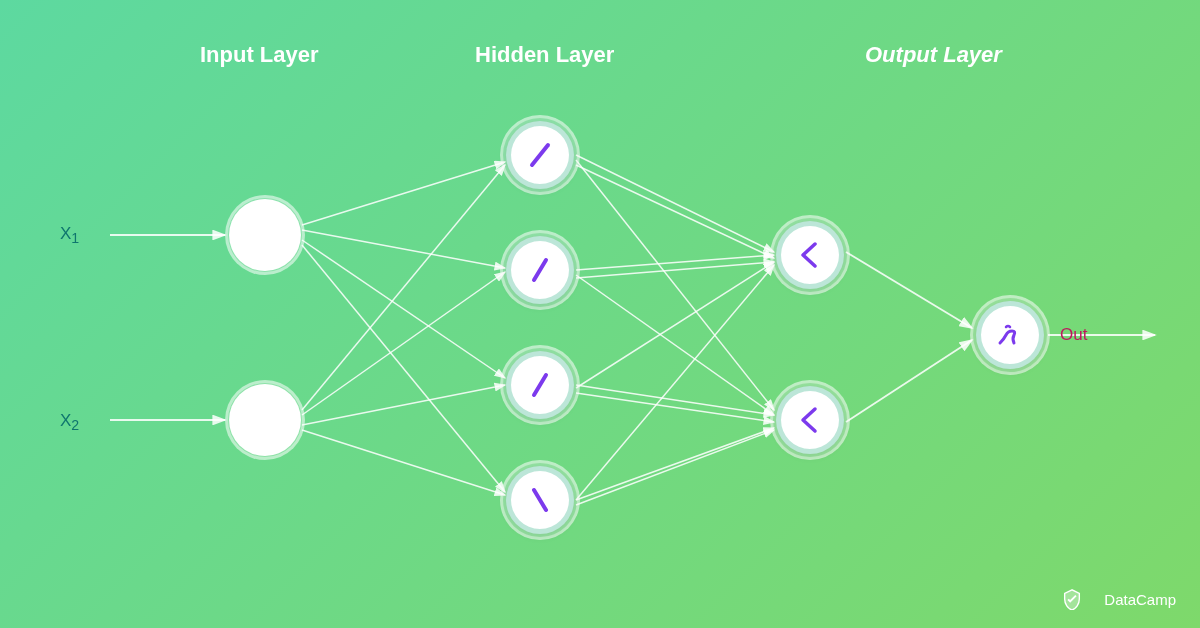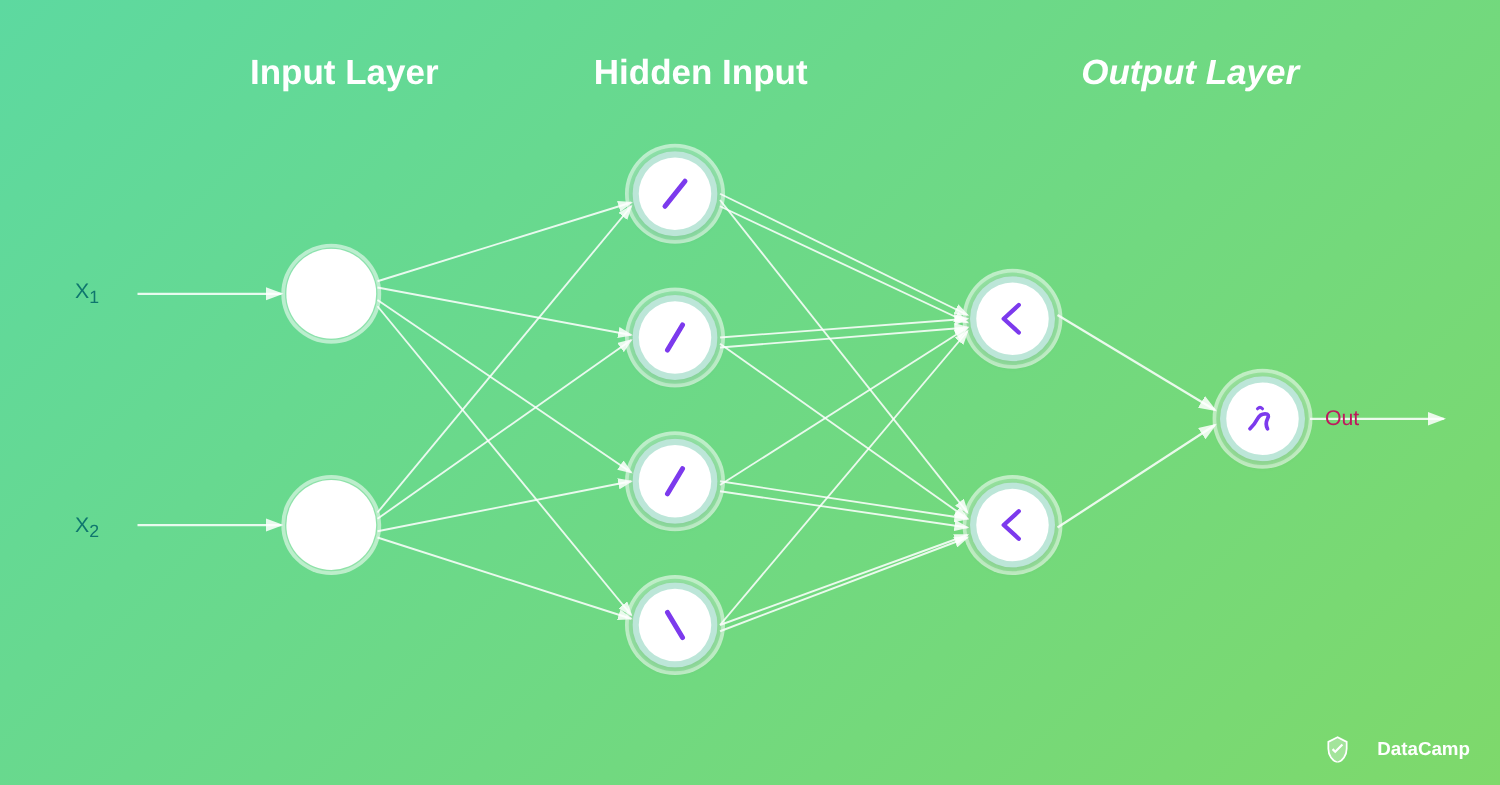--- a/index.html
+++ b/index.html
@@ -9,21 +9,21 @@
       overflow: hidden;
       background: linear-gradient(135deg, #5dd9a0 0%, #7ed96b 100%);
       font-family: 'Segoe UI', Arial, sans-serif;
       position: relative;
     }
 
     .layer-label {
       position: absolute;
       top: 42px;
       color: white;
-      font-size: 28px;
+      font-size: 22px;
       font-weight: 600;
       text-align: center;
       white-space: nowrap;
     }
 
     
     .network-svg {
       position: absolute;
       top: 0; left: 0;
       width: 1200px;
@@ -87,33 +87,33 @@
     
     .datacamp-logo {
       position: absolute;
       bottom: 18px;
       right: 24px;
       display: flex;
       align-items: center;
       gap: 21px;
       color: white;
       font-size: 15px;
-      font-weight: 700;
+      font-weight: 400;
     }
 
     .datacamp-logo svg {
       width: 22px;
       height: 22px;
     }
   </style>
 </head>
 <body>
 
 <div class="layer-label" style="left: 200px;">Input Layer</div>
-<div class="layer-label" style="left: 475px;">Hidden Input</div>
+<div class="layer-label" style="left: 475px;">Hidden Layer</div>
 <div class="layer-label" style="left: 865px; font-style: italic;">Output Layer</div>
 
 <svg class="network-svg">
   <defs>
     <marker id="arrowhead" markerWidth="8" markerHeight="6" refX="7" refY="3" orient="auto">
       <polygon points="0 0, 8 3, 0 6" fill="rgba(255,255,255,0.85)"></polygon>
     </marker>
   </defs>
 
   <line x1="110" y1="235" x2="225" y2="235" stroke="rgba(255,255,255,0.85)" stroke-width="1.8" marker-end="url(#arrowhead)"></line>

